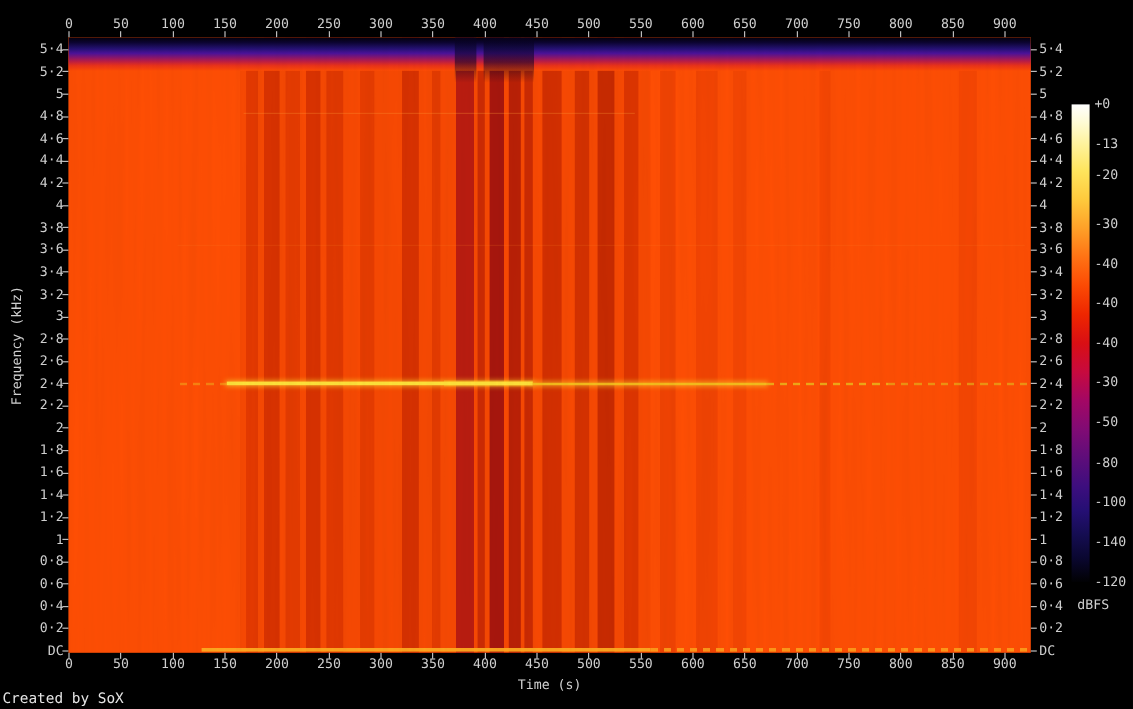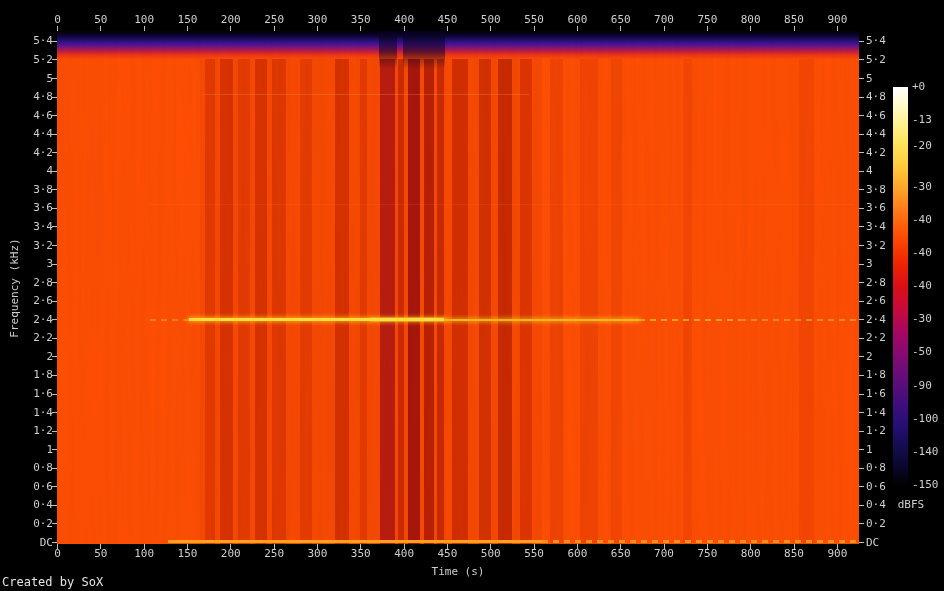--- a/index.html
+++ b/index.html
@@ -306,17 +306,17 @@
     <div class="tickmark" style="left: 859px; top: 542px; width: 5px; height: 1px;"></div>
     <div class="ticklabel" style="left: 912px; top: 81px;">+0</div>
     <div class="ticklabel" style="left: 912px; top: 114.167px;">-13</div>
     <div class="ticklabel" style="left: 912px; top: 140px;">-20</div>
     <div class="ticklabel" style="left: 912px; top: 180.501px;">-30</div>
     <div class="ticklabel" style="left: 912px; top: 213.668px;">-40</div>
     <div class="ticklabel" style="left: 912px; top: 246.835px;">-40</div>
     <div class="ticklabel" style="left: 912px; top: 280.002px;">-40</div>
     <div class="ticklabel" style="left: 912px; top: 313.169px;">-30</div>
     <div class="ticklabel" style="left: 912px; top: 346.336px;">-50</div>
-    <div class="ticklabel" style="left: 912px; top: 379.503px;">-90</div>
+    <div class="ticklabel" style="left: 912px; top: 379.503px;">-80</div>
     <div class="ticklabel" style="left: 912px; top: 412.67px;">-100</div>
     <div class="ticklabel" style="left: 912px; top: 445.837px;">-140</div>
-    <div class="ticklabel" style="left: 912px; top: 479.004px;">-150</div>
+    <div class="ticklabel" style="left: 912px; top: 479.004px;">-120</div>
   </div>
 
 </body></html>

